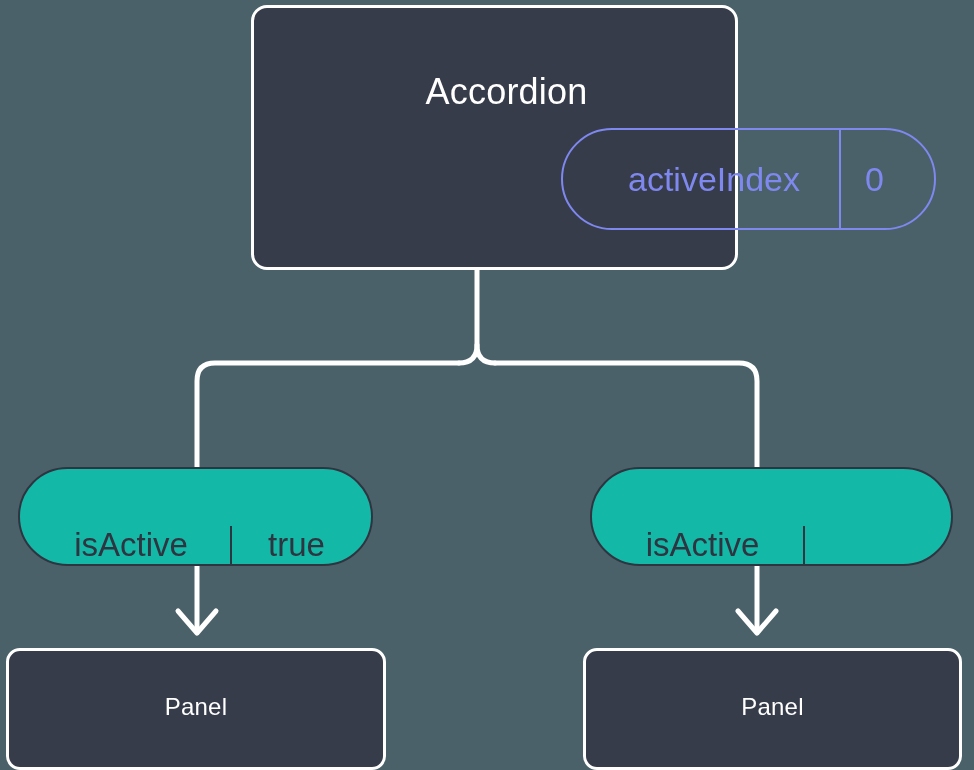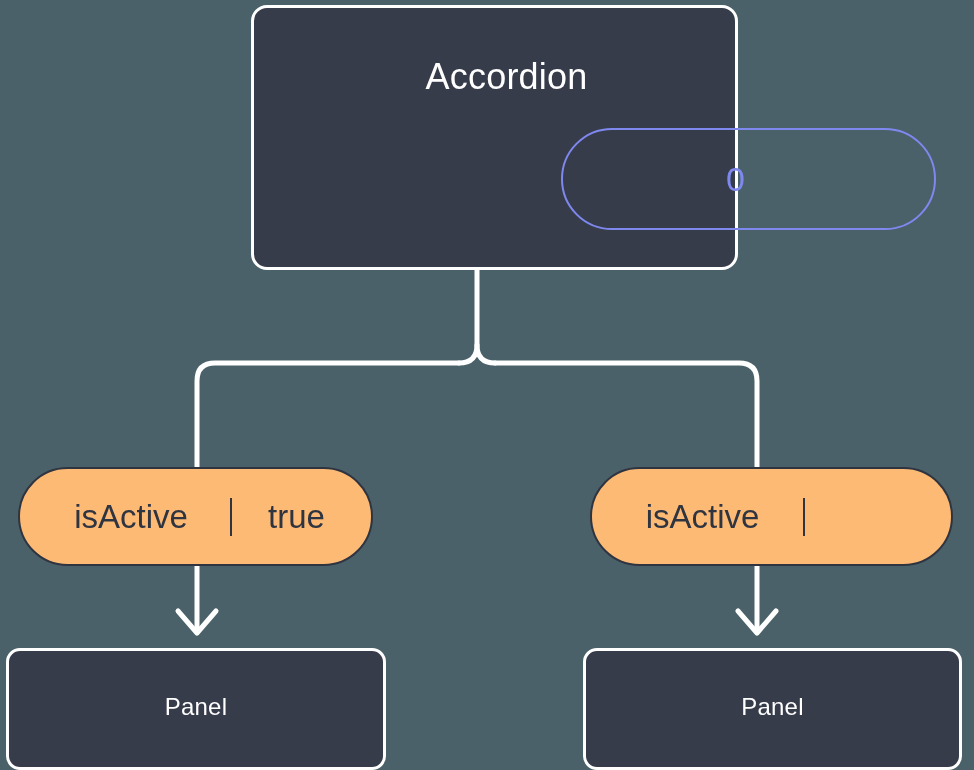--- a/index.html
+++ b/index.html
@@ -52,21 +52,21 @@
     left: 0;
     right: 0;
     text-align: center;
     color: #ffffff;
     font-size: 36px;
     font-weight: 400;
     letter-spacing: 0.2px;
   }
 
   #accordion-node .node-title {
-    top: 48px;
+    top: 63px;
     padding-left: 24px;
   }
 
   
   #prop-pill {
     position: absolute;
     left: 307px;
     top: 120px;
     width: 375px;
     height: 102px;
@@ -93,25 +93,25 @@
     align-items: center;
     justify-content: center;
     color: #7f88ef;
     font-size: 34px;
     padding-right: 26px;
   }
 
   
   .capsule {
     position: absolute;
-    background: #fdba74;
+    background: #14b8a6;
     border: 2px solid #2f3441;
     border-radius: 52px;
     display: flex;
-    align-items: center;
+    align-items: flex-end;
     overflow: hidden;
   }
 
   .capsule .cap-key,
   .capsule .cap-val {
     display: flex;
     align-items: center;
     justify-content: center;
     color: #2f3441;
     font-size: 33px;
@@ -180,20 +180,21 @@
     <polyline points="178,611 197,633 216,611" fill="none" stroke="#ffffff" stroke-width="5" stroke-linecap="round" stroke-linejoin="round"></polyline>
 
     <line x1="757" y1="566" x2="757" y2="632" stroke="#ffffff" stroke-width="5" stroke-linecap="butt"></line>
     <polyline points="738,611 757,633 776,611" fill="none" stroke="#ffffff" stroke-width="5" stroke-linecap="round" stroke-linejoin="round"></polyline>
   </svg>
 
   <div class="node-dark" id="accordion-node">
     <div class="node-title">Accordion</div>
 
     <div id="prop-pill">
+      <div class="pill-key">activeIndex</div>
       <div class="pill-val">0</div>
     </div>
   </div>
 
   <div class="capsule" id="capsule-left">
     <div class="cap-key">isActive</div>
     <div class="cap-val">true</div>
   </div>
 
   <div class="capsule" id="capsule-right">

